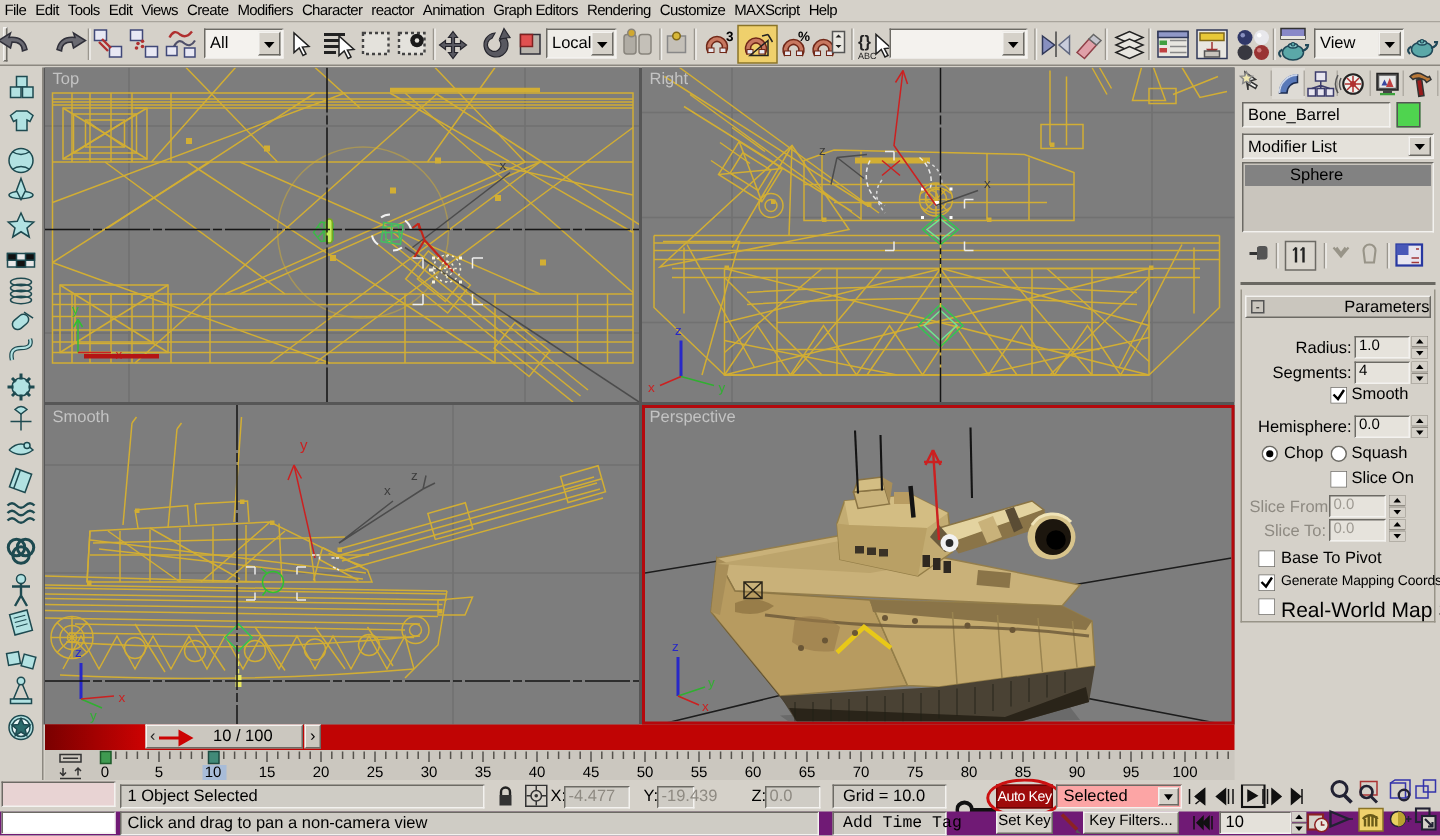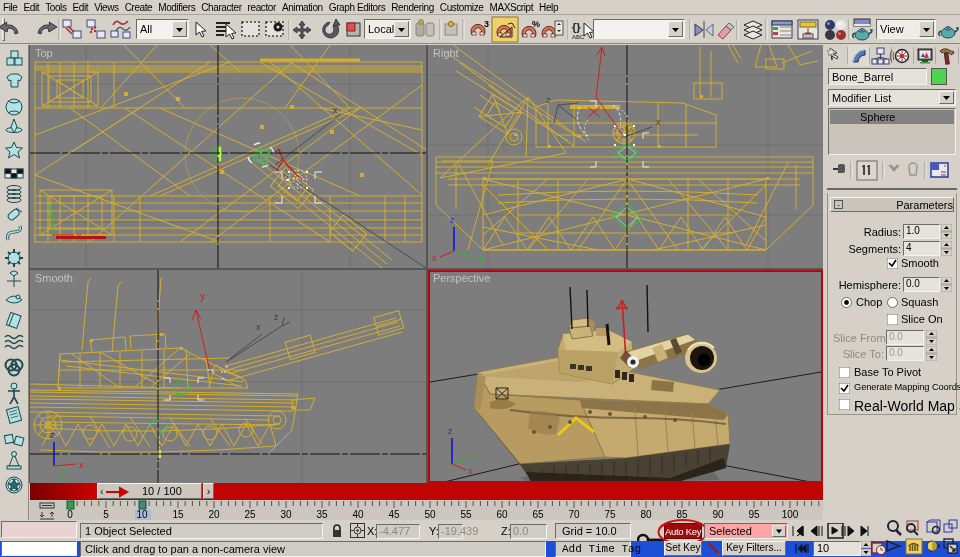--- a/index.html
+++ b/index.html
@@ -16,21 +16,21 @@
 #vp-top    { left:30px;  top:45px;  width:396px; height:223px; }
 #vp-right  { left:428px; top:45px;  width:395px; height:223px; }
 #vp-front  { left:30px;  top:270px; width:396px; height:213px; }
 #vp-persp  { left:428px; top:270px; width:395px; height:213px; border:2px solid #b4080c; background:#7d7d7d; }
 #vpbg { position:absolute; left:29px; top:45px; width:794px; height:438px; background:#565656; }
 .vplabel { position:absolute; left:5px; top:2px; color:#c3c3c3; font-size:11px; z-index:5; }
 #cmdpanel { position:absolute; left:825px; top:45px; width:135px; height:475px; background:#d5d1c9; white-space:nowrap; }
 #timeslider { position:absolute; left:30px; top:483px; width:793px; height:17px; background:#c00404; }
 #ruler { position:absolute; left:30px; top:500px; width:793px; height:20px; background:#cbc7bf; }
 #status1 { position:absolute; left:0; top:520px; width:960px; height:21px; background:#d5d1c9; white-space:nowrap; }
-#status2 { position:absolute; left:0; top:541px; width:960px; height:16px; background:#1d4ed8; white-space:nowrap; }
+#status2 { position:absolute; left:0; top:541px; width:960px; height:16px; background:#701a75; white-space:nowrap; }
 svg { display:block; }
 .plabel { position:absolute; text-align:right; font-size:11px; white-space:nowrap; }
 .pfield { position:absolute; height:15px; background:#e6e3dc; border:1px solid; border-color:#6c6a64 #f3f2ef #f3f2ef #6c6a64; font-size:10px; padding:0 2px; }
 .spin { position:absolute; }
 .chk { position:absolute; }
 .gray { color:#8e8a82; }
 .pfield.gray { color:#9e9a92; }
 </style>
 </head>
 <body>

